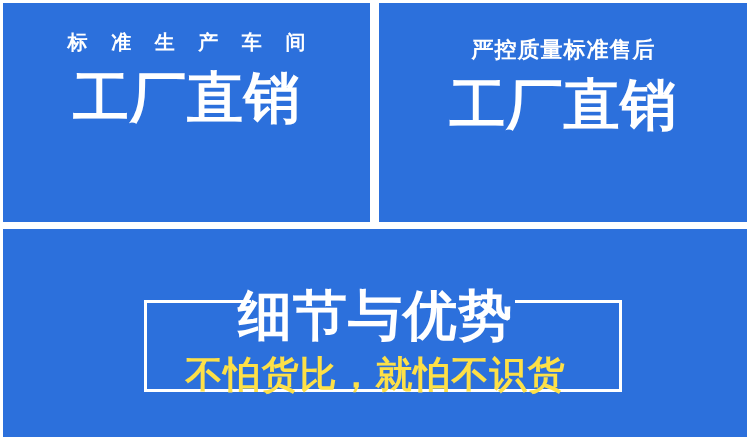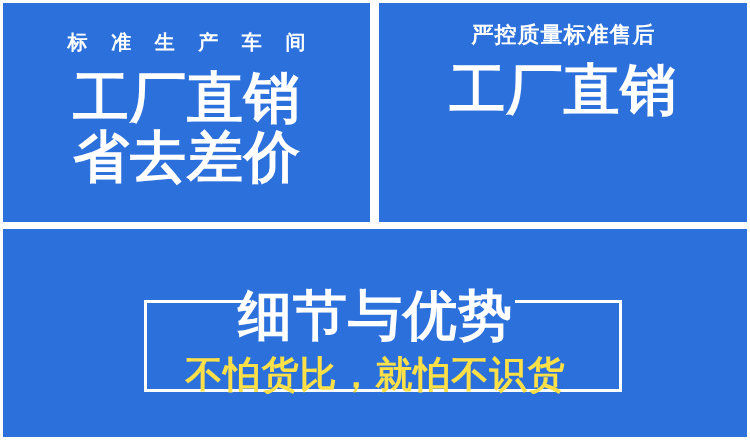--- a/index.html
+++ b/index.html
@@ -60,21 +60,21 @@
     line-height: 1;
     white-space: nowrap;
   }
   #panel-left .eyebrow {
     margin-top: 29px;
     letter-spacing: 9px;
     text-indent: 9px;
     font-size: 20px;
   }
   #panel-right .eyebrow {
-    margin-top: 21px;
+    margin-top: 36px;
     letter-spacing: 1px;
     text-indent: 1px;
     font-size: 22px;
   }
 
   
   .headline {
     color: #ffffff;
     font-weight: bold;
     font-size: 56px;
@@ -139,21 +139,20 @@
   }
 </style>
 </head>
 <body>
 
 <div id="banner">
 
   <div class="panel" id="panel-left">
     <div class="eyebrow">标 准 生 产 车 间</div>
     <div class="headline first">工厂直销</div>
-    <div class="headline second">省去差价</div>
   </div>
 
   <div class="panel" id="panel-right">
     <div class="eyebrow">严控质量标准售后</div>
     <div class="headline first">工厂直销</div>
   </div>
 
   <div class="panel" id="panel-bottom">
 
     <div id="deco-frame"></div>

